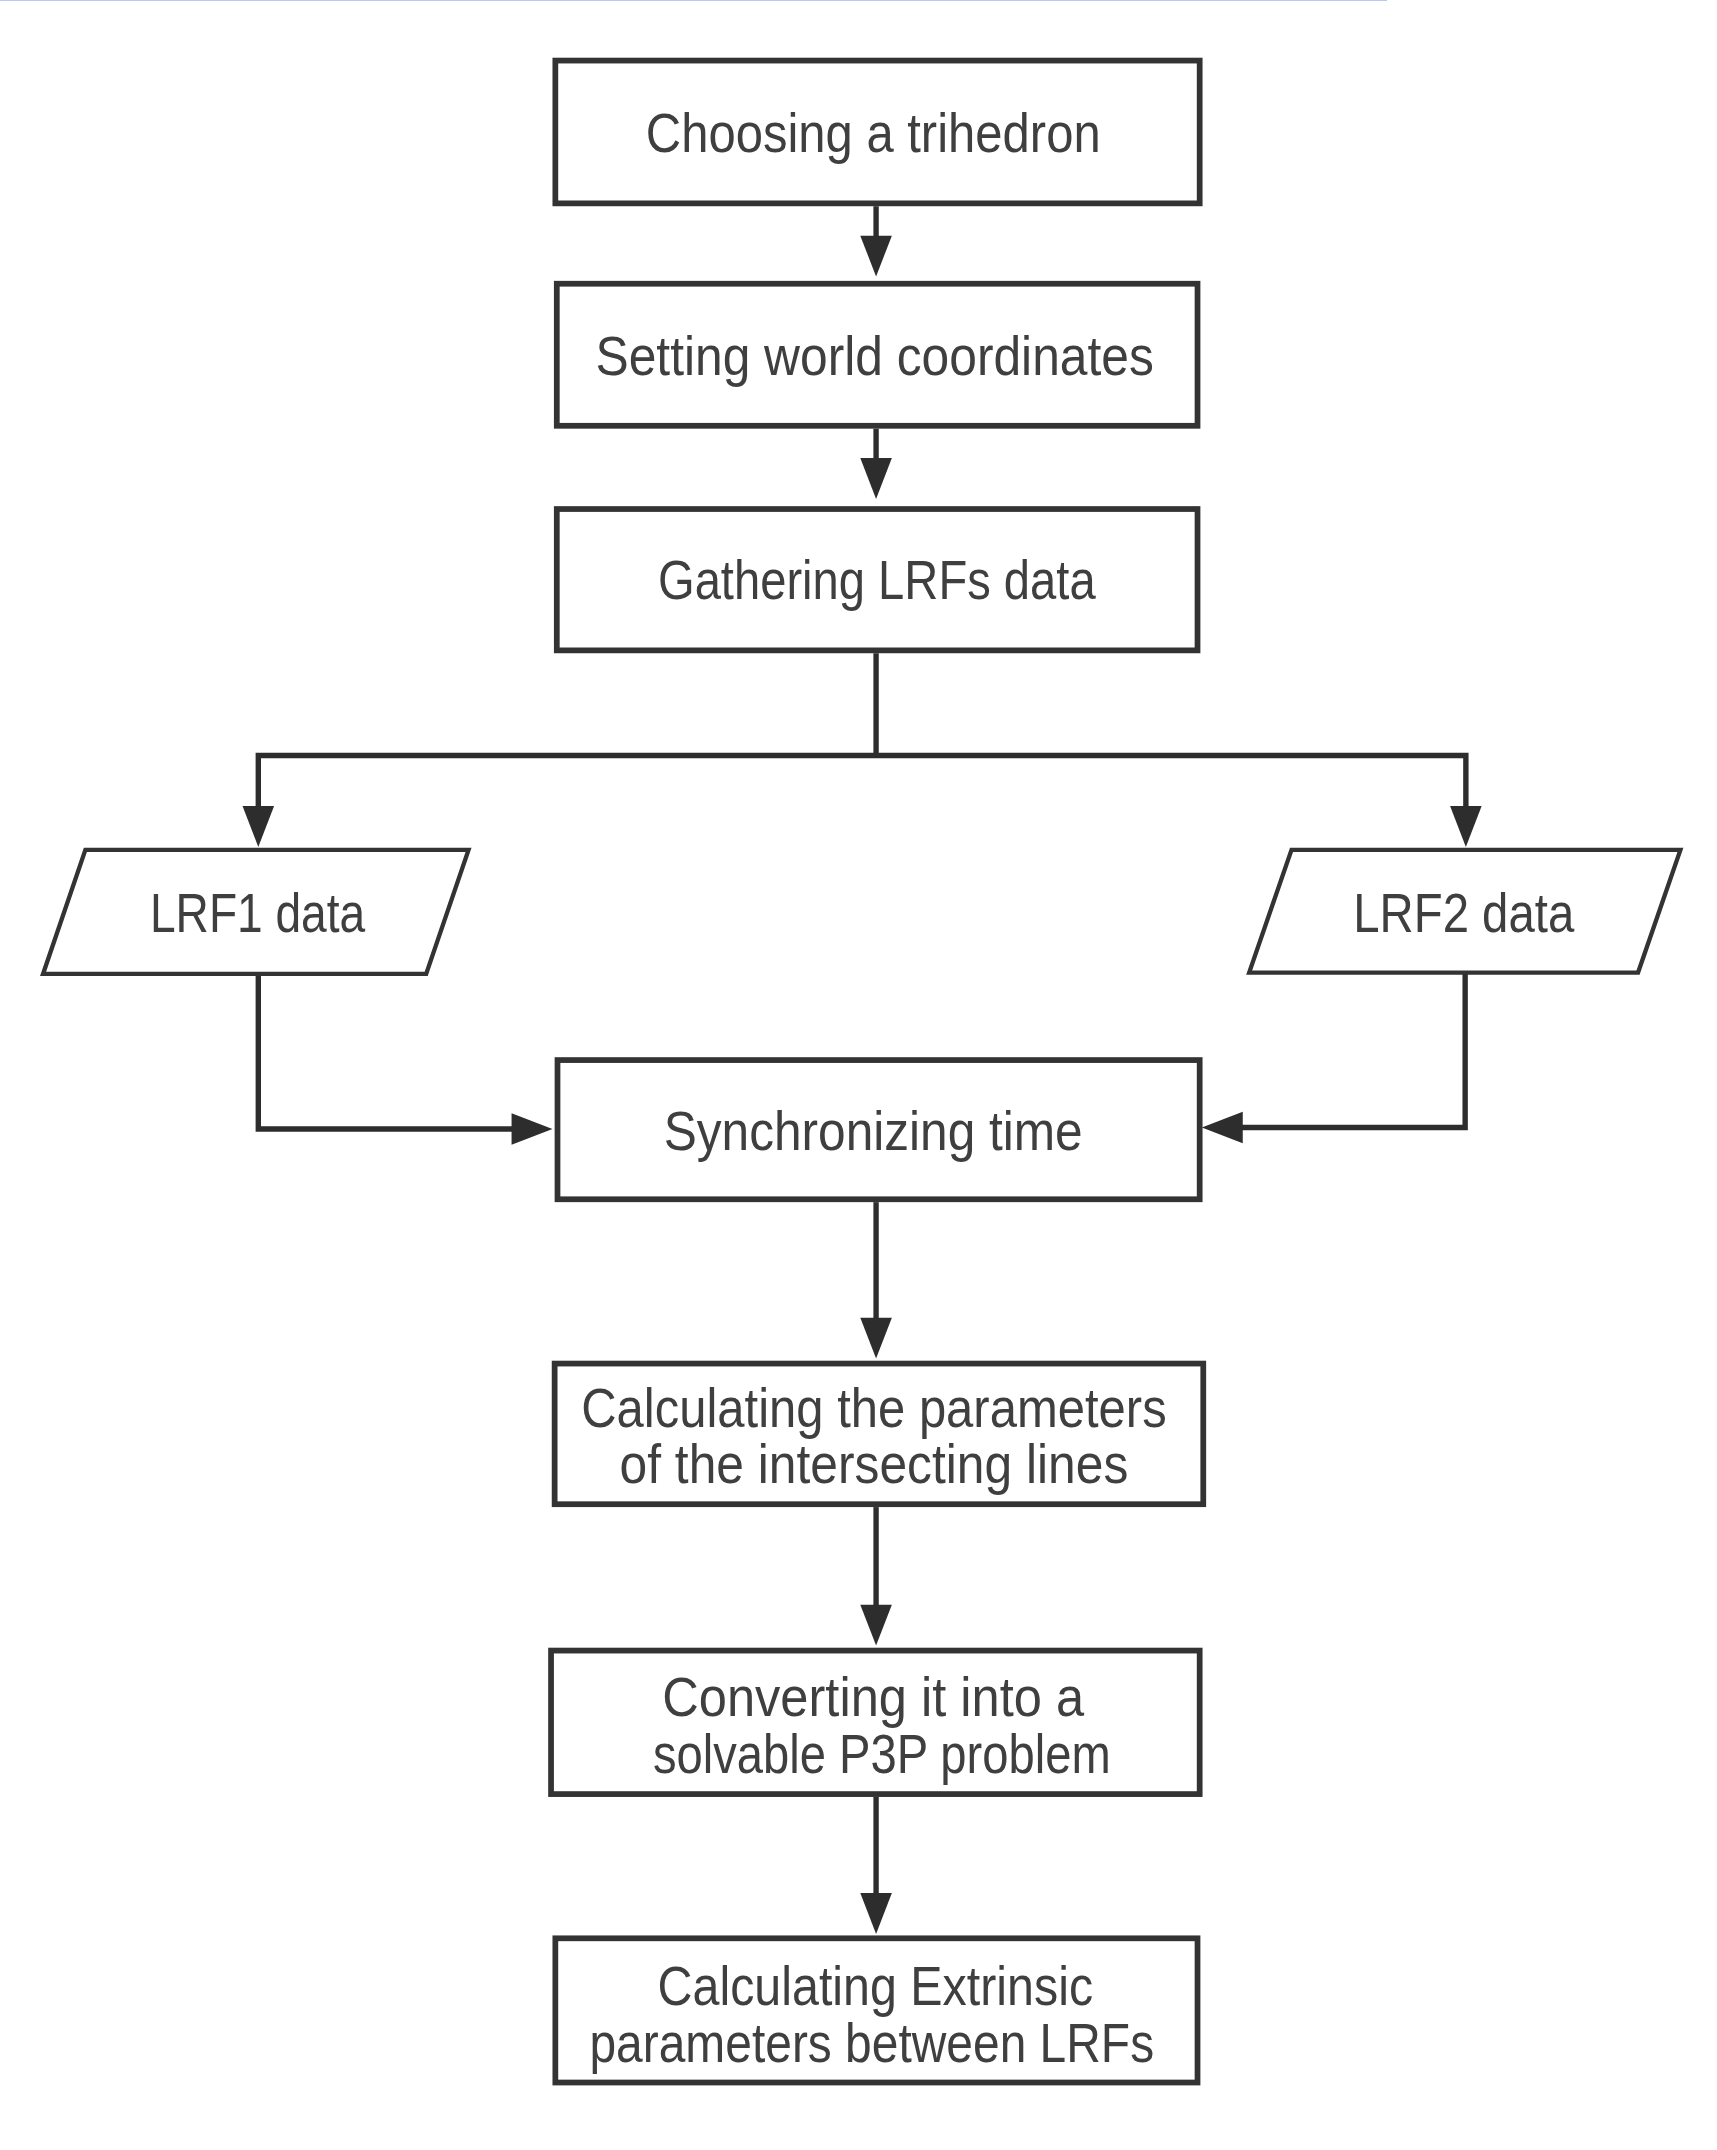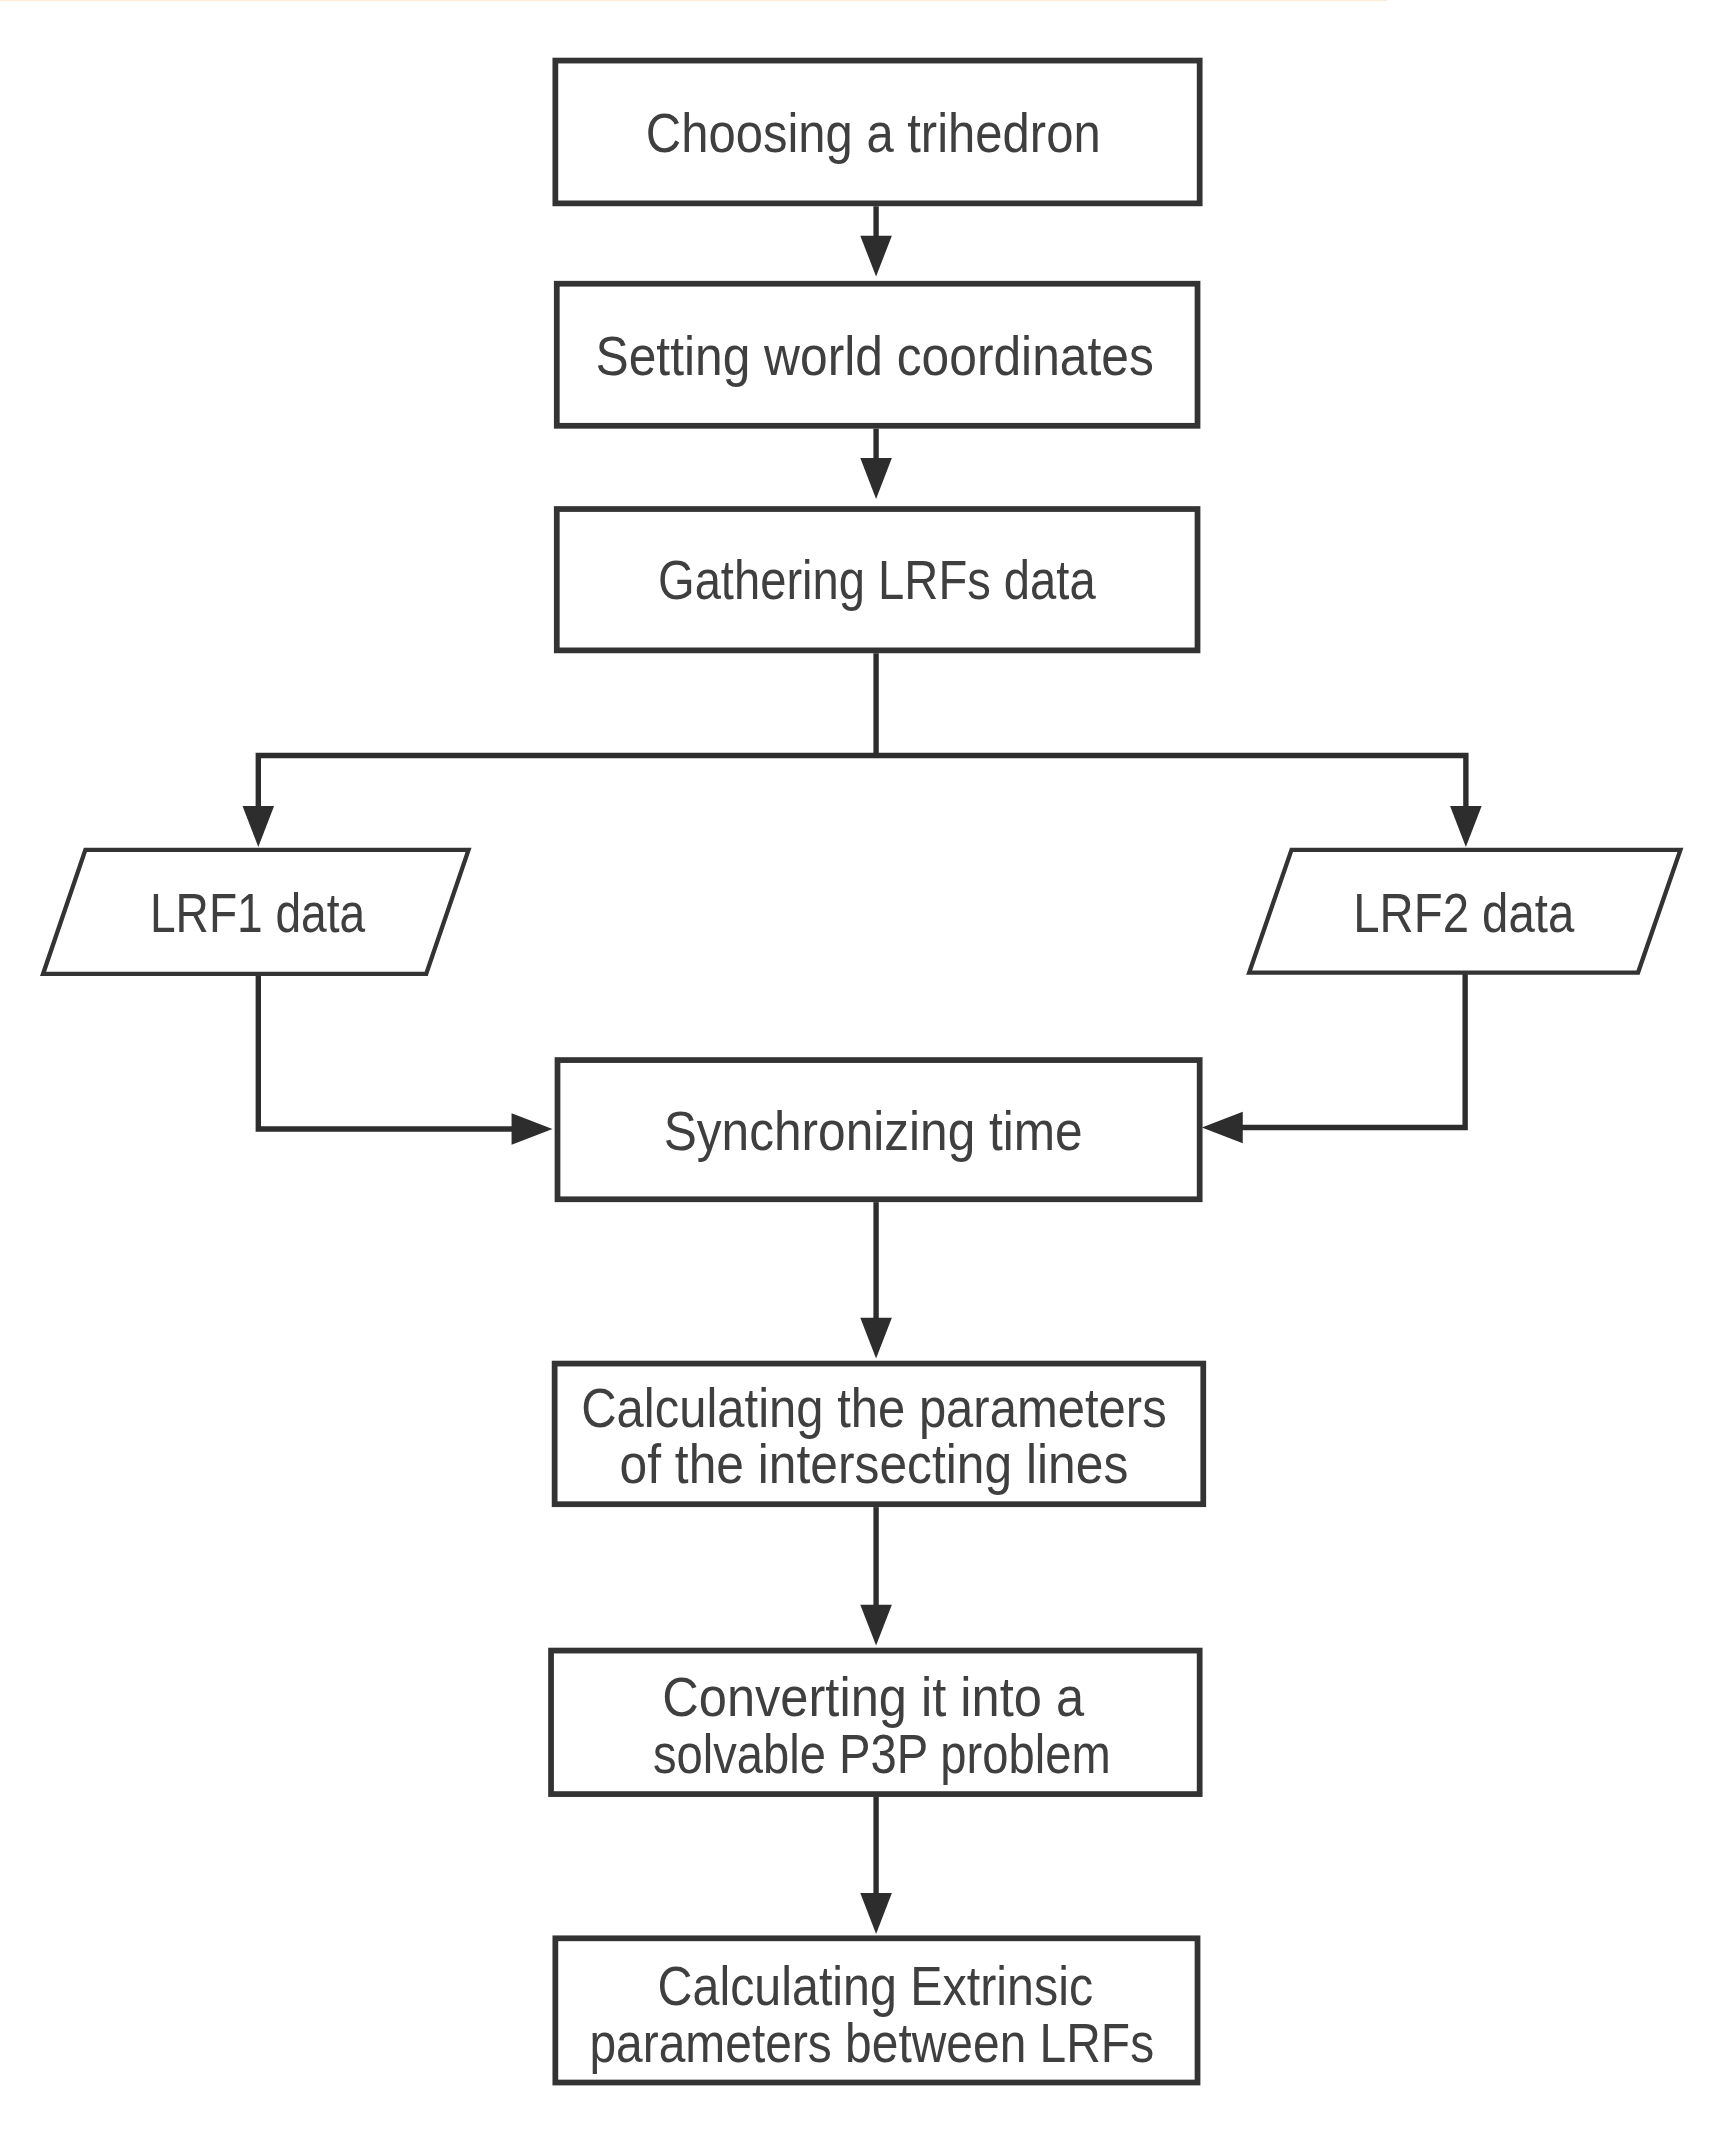--- a/index.html
+++ b/index.html
@@ -1,16 +1,16 @@
 <!DOCTYPE html>
 <html style="font-size:11.5px"><head>
 <meta charset="utf-8">
 <style>
   html,body{margin:0;padding:0;background:#ffffff;}
-  .wrap{width:1387px;height:2151px;position:relative;background:#fdba74;text-decoration:underline;}
+  .wrap{width:1387px;height:2151px;position:relative;background:#1d4ed8;text-decoration:underline;}
   svg{display:block;}
   text{font-family:"Liberation Sans",sans-serif;fill:#3f3f3f;}
 </style>
 </head>
 <body>
 <div class="wrap">
 <svg width="1717" height="2151" viewBox="0 0 2393 2997">
   <rect x="0" y="0" width="2393" height="2997" fill="#ffffff"></rect>
 
   <g stroke="#2d2d2d" stroke-width="7.5" fill="none">

